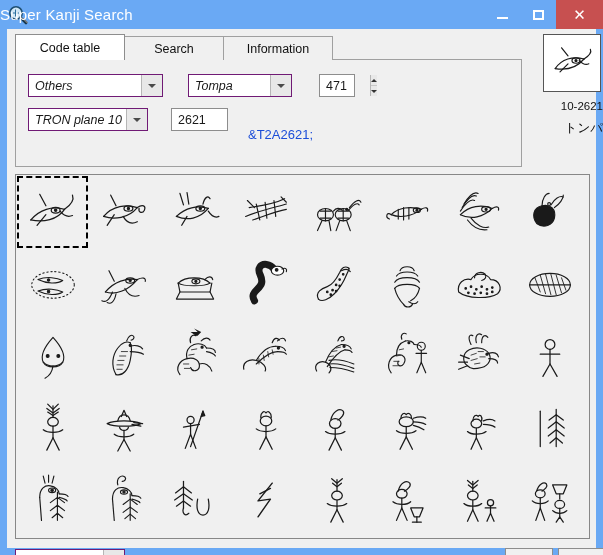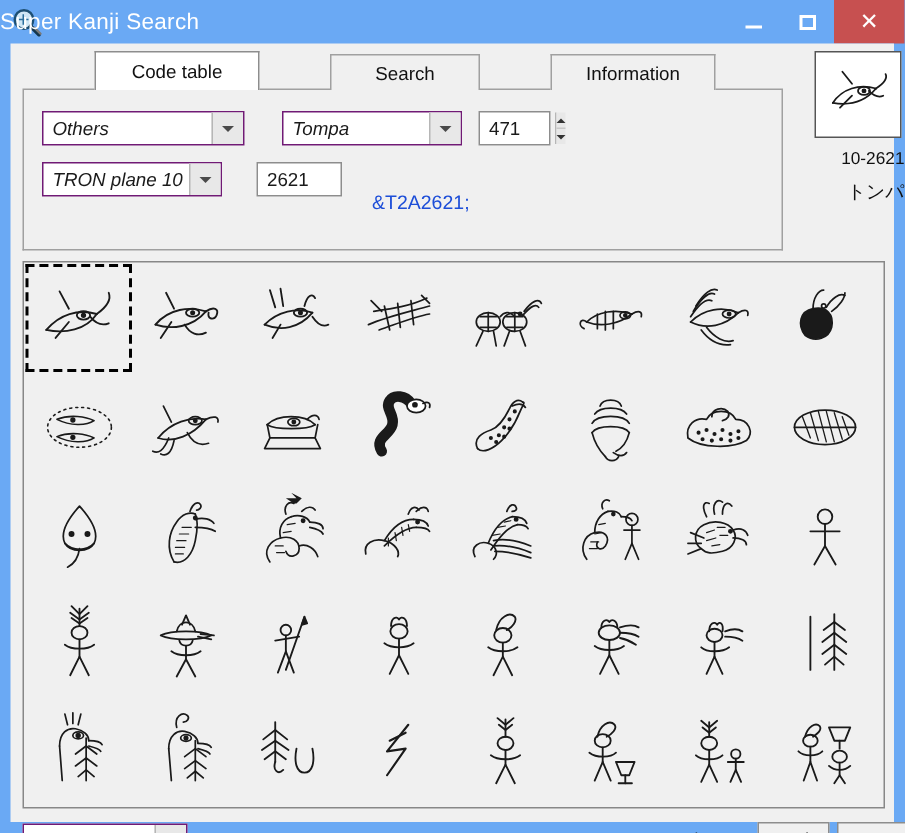--- a/index.html
+++ b/index.html
@@ -32,21 +32,20 @@
     background:#f0f0f0;
   }
 
   
   .tabstrip{position:absolute;left:8px;top:5px;height:26px;display:flex;align-items:flex-end;}
   .tab{
     height:24px;line-height:24px;padding:0 16px;
     background:#f0f0f0;border:1px solid #a0a0a0;border-bottom:none;
     font-size:12.5px;text-align:center;margin-right:-1px;color:#111;
     box-sizing:border-box;
-    margin-left:48px;
   }
   .tab.active{background:#fff;height:26px;line-height:26px;border-color:#8d8d8d;position:relative;z-index:3;}
   .tab.w1{min-width:110px}.tab.w2{min-width:100px}
   .tab.w3{min-width:110px}.tab.w4{min-width:110px}
   .tabline{position:absolute;left:8px;top:30px;width:507px;height:1px;background:#a0a0a0;}
 
   
   .ctlpanel{
     position:absolute;left:8px;top:31px;width:507px;height:107px;
     background:#f0f0f0;border:1px solid #a0a0a0;border-top:none;box-sizing:border-box;
@@ -145,28 +144,28 @@
 
     <div class="ctlpanel">
 
       <div class="combo" style="left:12px;top:14px;width:135px;">
         <span class="cv">Others</span>
         <span class="arrowbox">
             <i class="chev"></i>
           </span>
       </div>
 
-      <div class="combo" style="left:172px;top:14px;width:120px;">
+      <div class="combo" style="left:172px;top:14px;width:104px;">
         <span class="cv">Tompa</span>
         <span class="arrowbox">
             <i class="chev"></i>
           </span>
       </div>
 
-      <div class="spin" style="left:303px;top:14px;width:48px;gap:23px;">
+      <div class="spin" style="left:303px;top:14px;width:36px;gap:23px;">
         <span class="sv">471</span>
         <span class="sbtns">
           <span class="sb">
               <i class="up"></i>
             </span>
           <span class="sb">
               <i class="dn"></i>
             </span>
         </span>
       </div>

